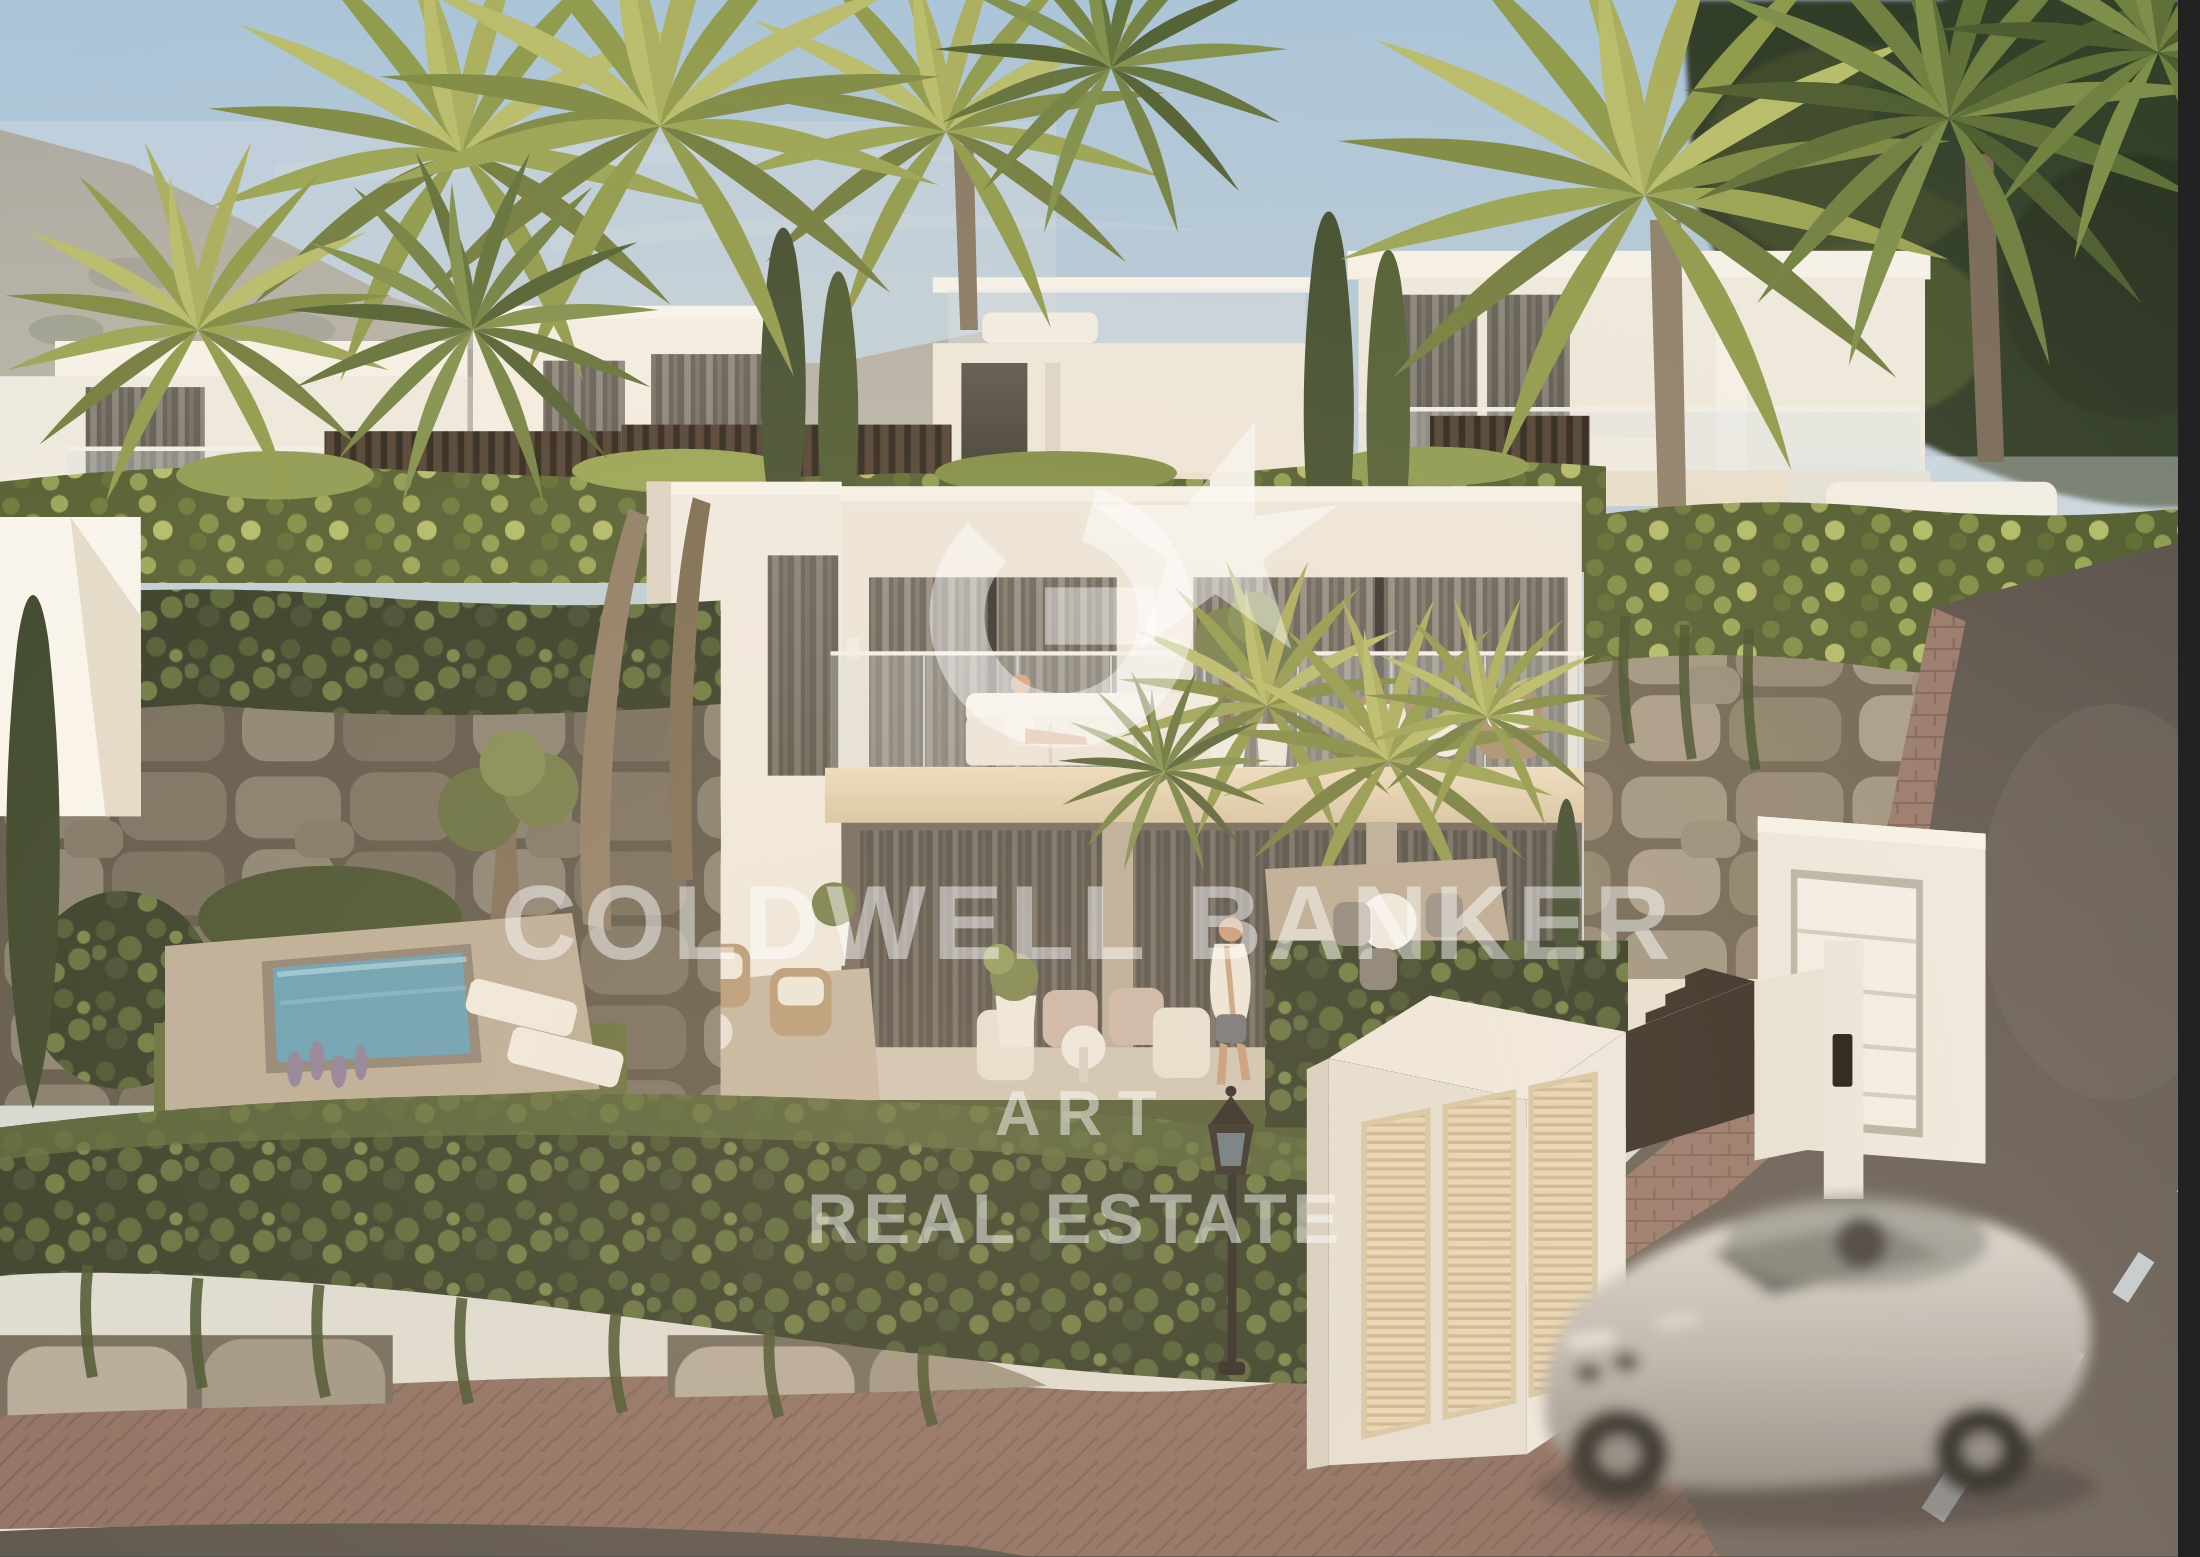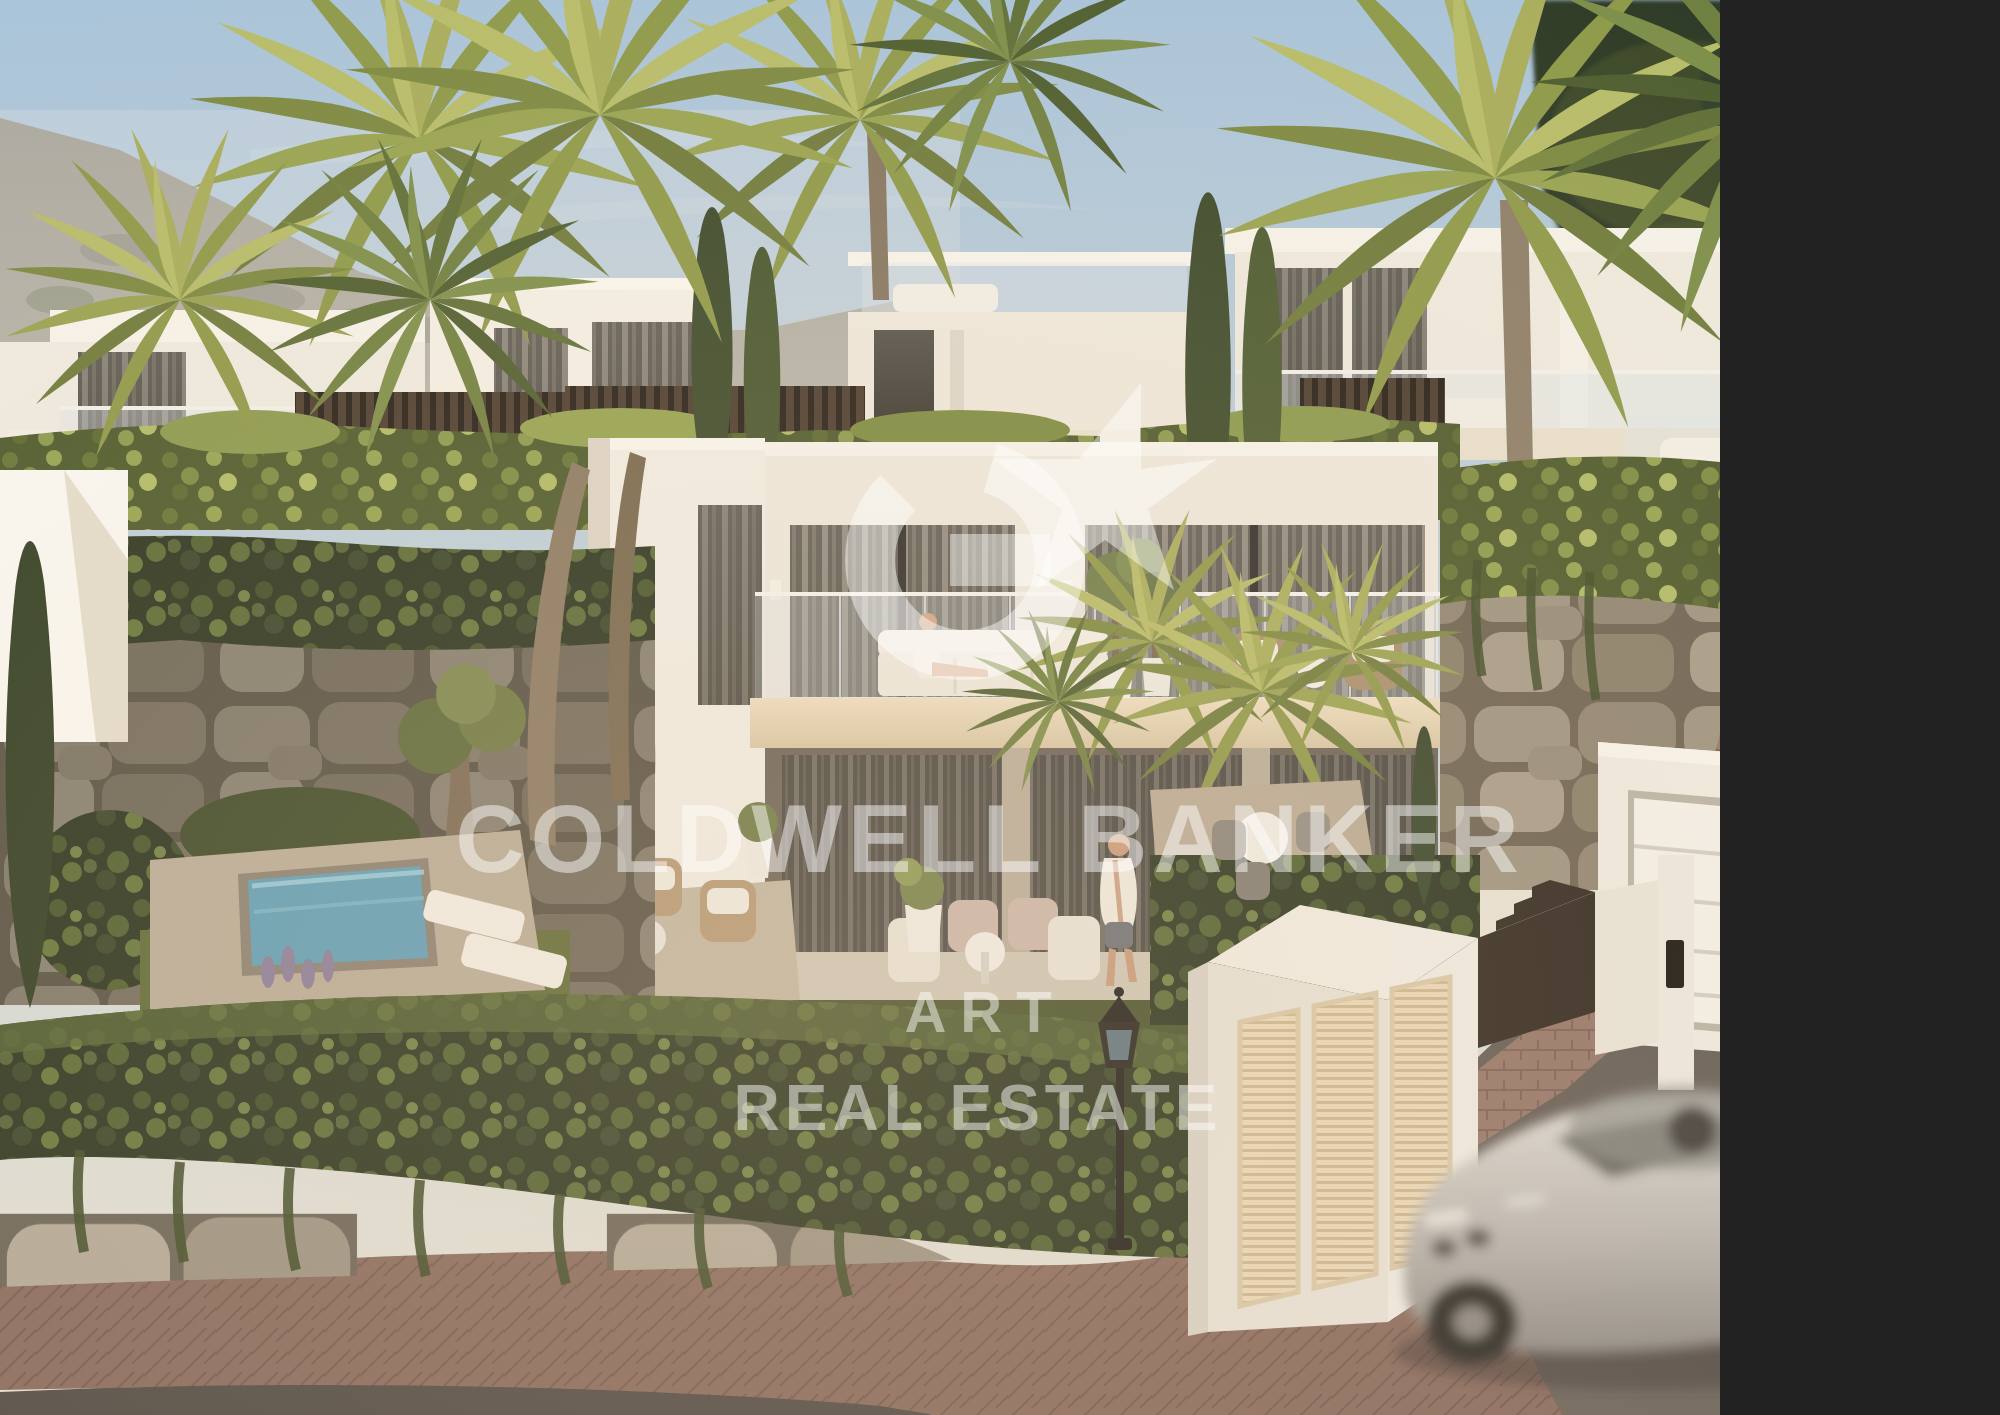--- a/index.html
+++ b/index.html
@@ -1,16 +1,16 @@
 <!DOCTYPE html>
 <html><head>
 <meta charset="utf-8">
 <style>
   html,body{margin:0;padding:0;background:#222;}
-  .stage{position:relative;width:1720px;height:1415px;overflow:hidden;
+  .stage{position:relative;width:1980px;height:1415px;overflow:hidden;
          font-family:"Liberation Sans", sans-serif;}
   .stage svg{position:absolute;left:0;top:0;display:block;}
   .wm-text{font-weight:bold;fill:rgba(255,255,255,0.48);}
 </style>
 </head>
 <body>
 
 <div class="stage">
 <svg width="2000" height="1415" viewBox="0 0 2000 1415" xmlns="http://www.w3.org/2000/svg">
 <defs>

